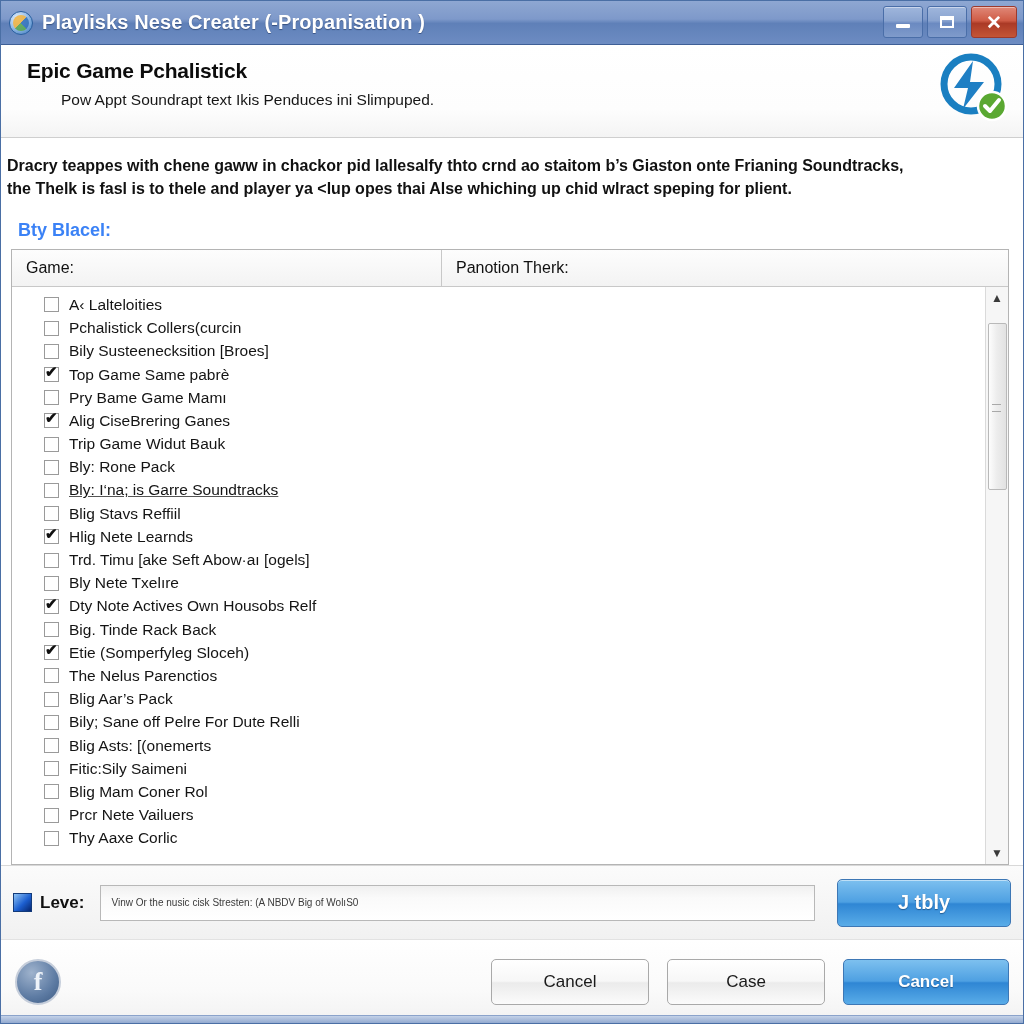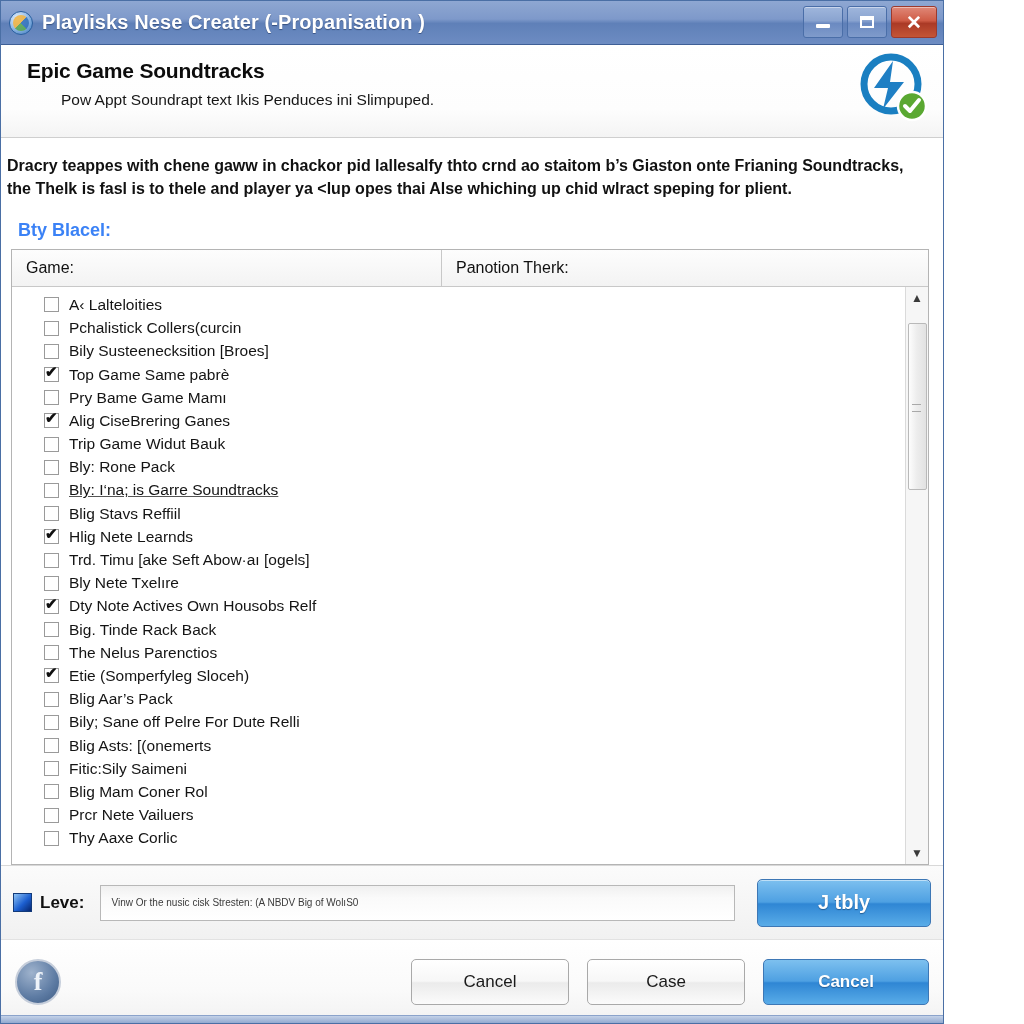--- a/index.html
+++ b/index.html
@@ -5,21 +5,21 @@
   html, body {
     margin: 0; padding: 0;
     width: 1024px; height: 1024px;
     overflow: hidden;
     background: #ffffff;
     font-family: "Liberation Sans", sans-serif;
   }
 
   #app {
     position: relative;
-    width: 944px; height: 1024px;
+    width: 1024px; height: 1024px;
     box-sizing: border-box;
     border: 1px solid #4a6fa5;
     background: #ffffff;
     display: flex;
     flex-direction: column;
   }
 
   
   .titlebar {
     height: 44px;
@@ -355,21 +355,21 @@
       <div class="wbtn">
         <div class="maxglyph"></div>
       </div>
       <div class="wbtn close">
         <div class="closeglyph">✕</div>
       </div>
     </div>
   </div>
 
   <div class="banner">
-    <h1>Epic Game Soundtracks</h1>
+    <h1>Epic Game Pchalistick</h1>
     <p>Pow Appt Soundrapt text Ikis Penduces ini Slimpuped.</p>
     <div class="banner-logo">
       <svg width="72" height="72" viewBox="0 0 72 72">
         <circle cx="34" cy="33" r="27" fill="none" stroke="#1a7fc1" stroke-width="7"></circle>
         <path d="M36 10 L17 37 L31 37 L26 58 L47 31 L33 31 Z" fill="#1f7fc4"></path>
         <circle cx="55" cy="55" r="14" fill="#5aa832" stroke="#ffffff" stroke-width="2.5"></circle>
         <path d="M48 55 L53 60 L62 49" fill="none" stroke="#ffffff" stroke-width="4" stroke-linecap="round" stroke-linejoin="round"></path>
       </svg>
     </div>
   </div>
@@ -442,26 +442,26 @@
           </div>
           <div class="row">
             <div class="cb checked"></div>
             <div class="rowlabel">Dty Note Actives Own Housobs Relf</div>
           </div>
           <div class="row">
             <div class="cb"></div>
             <div class="rowlabel">Big. Tinde Rack Back</div>
           </div>
           <div class="row">
-            <div class="cb"></div>
-            <div class="rowlabel">The Nelus Parenctios</div>
-          </div>
-          <div class="row">
             <div class="cb checked"></div>
             <div class="rowlabel">Etie (Somperfyleg Sloceh)</div>
+          </div>
+          <div class="row">
+            <div class="cb"></div>
+            <div class="rowlabel">The Nelus Parenctios</div>
           </div>
           <div class="row">
             <div class="cb"></div>
             <div class="rowlabel">Blig Aar’s Pack</div>
           </div>
           <div class="row">
             <div class="cb"></div>
             <div class="rowlabel">Bily; Sane off Pelre For Dute Relli</div>
           </div>
           <div class="row">

